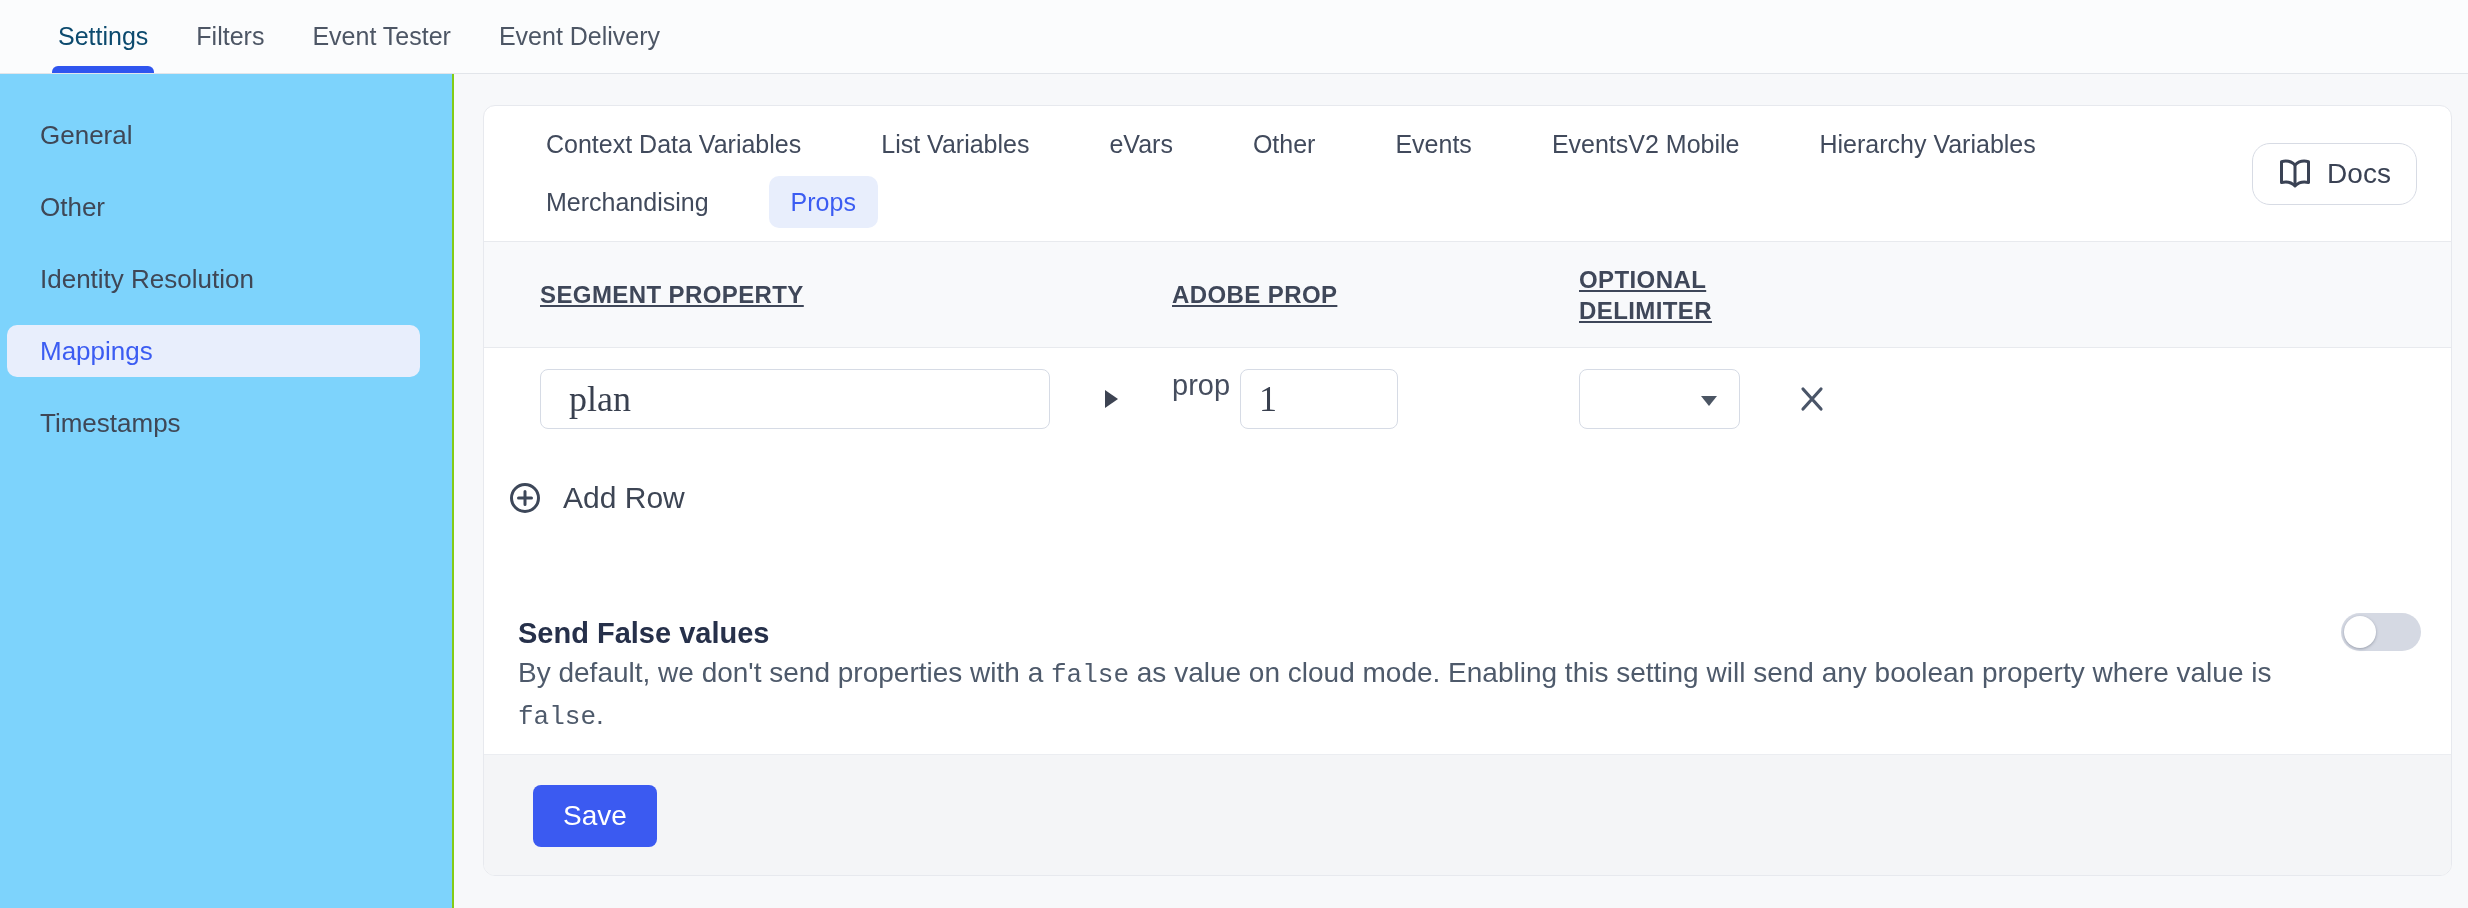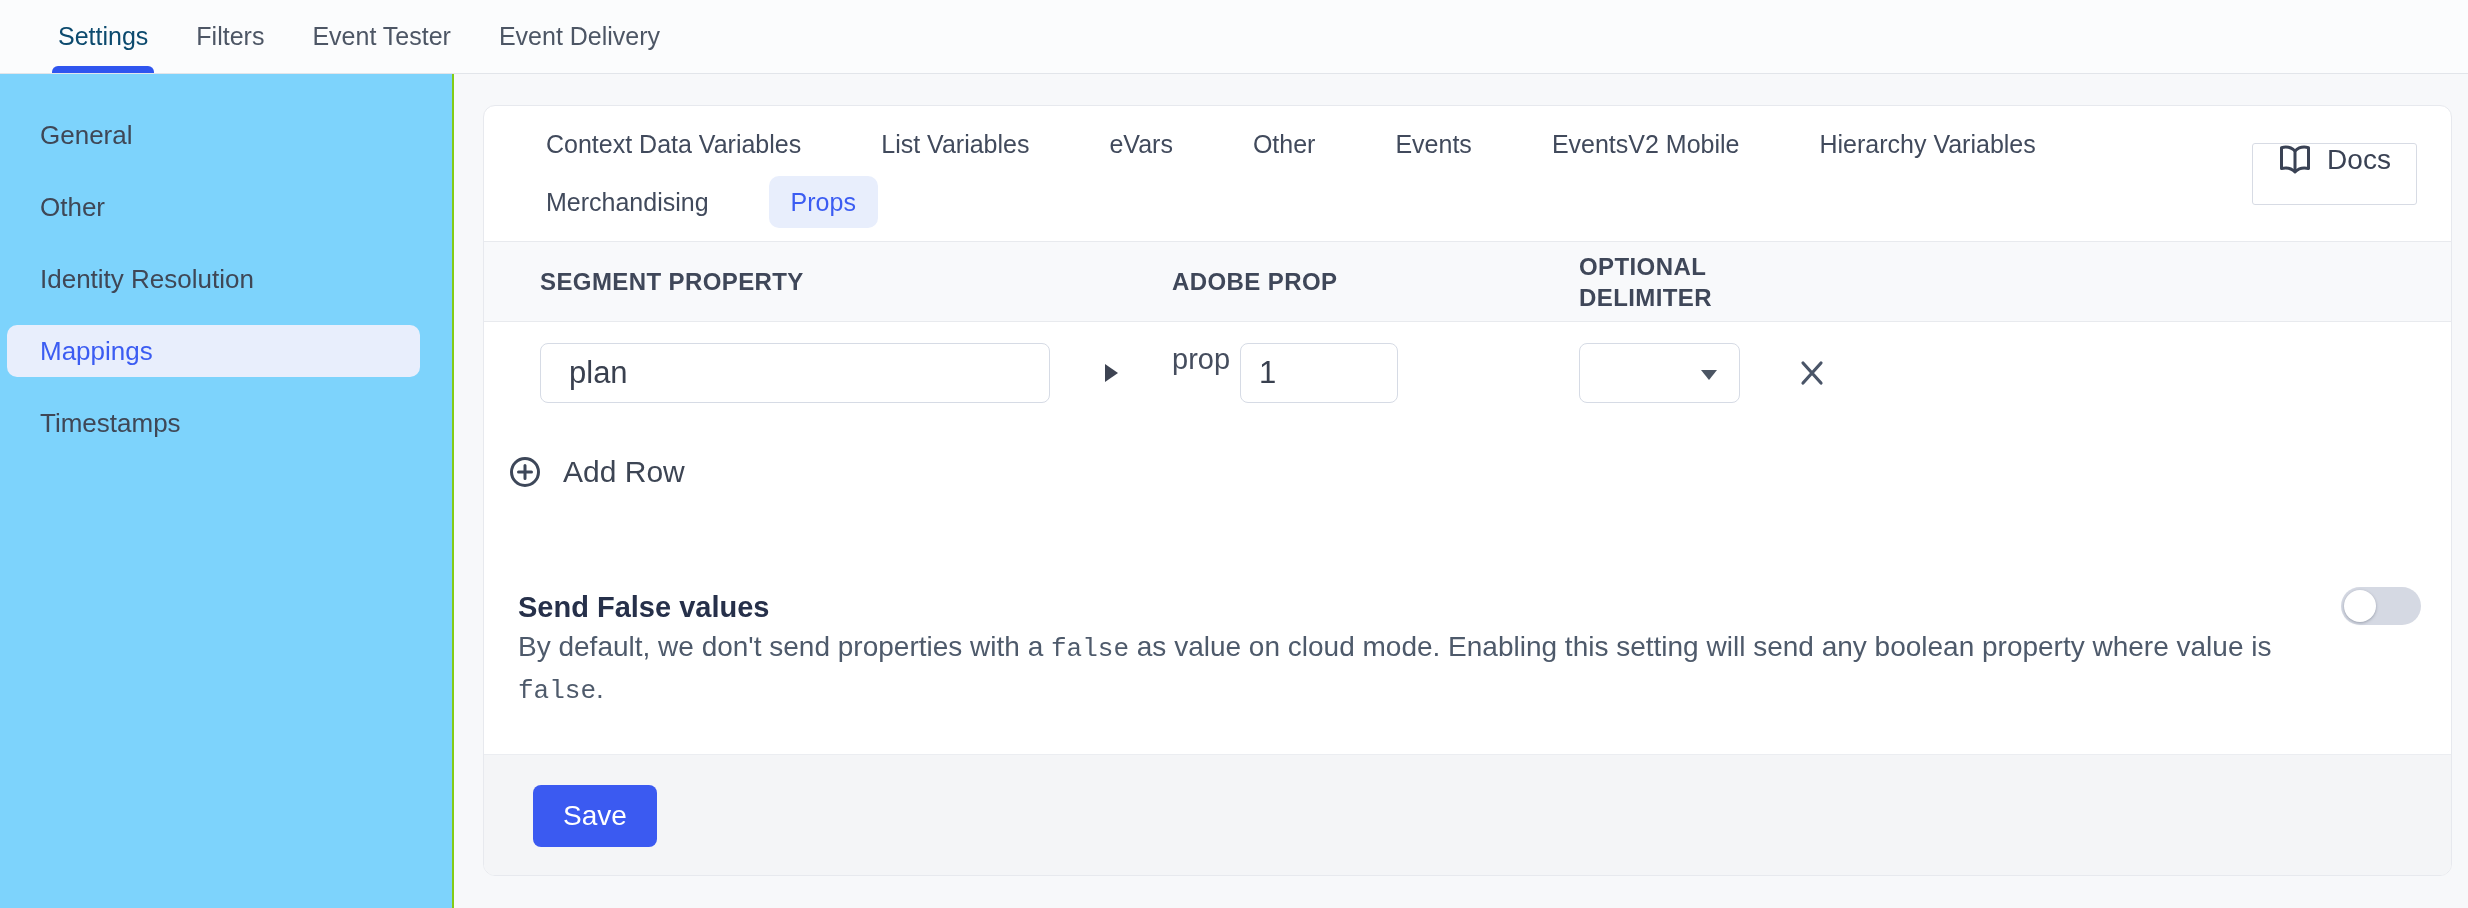--- a/index.html
+++ b/index.html
@@ -31,35 +31,35 @@
   
   .tabs-bar { padding:12px 230px 13px 62px; display:flex; flex-wrap:wrap;
     column-gap:80px; row-gap:3px; align-items:center; }
   .tab-item { height:52px; display:flex; align-items:center; font-size:25px;
     color:#414a5c; cursor:pointer; white-space:nowrap; }
   .tab-item.pill { background:#e8eefc; border-radius:10px; padding:0 22px;
     margin:0 -20px; color:#3b5cf2; }
   .flex-break { flex-basis:100%; height:0; }
 
   .docs-btn { position:absolute; top:37px; right:34px; height:62px; width:165px;
-    background:#fff; border:1.5px solid #d7dbe4; border-radius:3px;
-    display:flex; justify-content:center; gap:15px;
+    background:#fff; border:1.5px solid #d7dbe4; border-radius:18px;
+    display:flex; align-items:center; justify-content:center; gap:15px;
     font-size:28px; font-weight:500; color:#3a4254; cursor:pointer; }
 
   
   .thead { display:flex; align-items:center; background:#f8f9fb;
     border-top:1px solid #e8eaee; border-bottom:1px solid #e8eaee;
-    height:81px; padding-left:56px; font-size:24px; font-weight:600;
-    color:#3f4759; letter-spacing:0.4px; line-height:31px; }
+    height:107px; padding-left:56px; font-size:24px; font-weight:600;
+    color:#3f4759; letter-spacing:0.4px; line-height:31px;text-decoration:underline; }
   .c1 { width:510px; } .csp { width:122px; } .c2 { width:227px; }
   .cgap { width:180px; } .c3 { width:175px; }
 
   .trow { display:flex; align-items:center; padding:21px 0 27px 56px; }
   .tinput { height:60px; border:1.5px solid #d6dbe5; border-radius:8px;
-    font-size:31px; color:#39404f; font-family:Liberation Sans, sans-serif;
+    font-size:36px; color:#39404f; font-family:Liberation Serif, serif;
     background:#fff; outline:none; }
   .seg-input { width:510px; padding-left:28px; }
   .tri-box { width:122px; display:flex; justify-content:center; align-items:center; }
   .tri { width:0; height:0; border-top:9px solid transparent;
     border-bottom:9px solid transparent; border-left:13px solid #3d4352; }
   .prop-group { width:227px; display:flex; align-items:flex-start; }
   .prop-label { font-size:29px; color:#454d5e; }
   .prop-input { width:158px; margin-left:10px; padding-left:18px; }
   .delim-box { width:161px; height:60px; border:1.5px solid #d6dbe5; border-radius:8px;
     background:#fff; position:relative; cursor:pointer;

